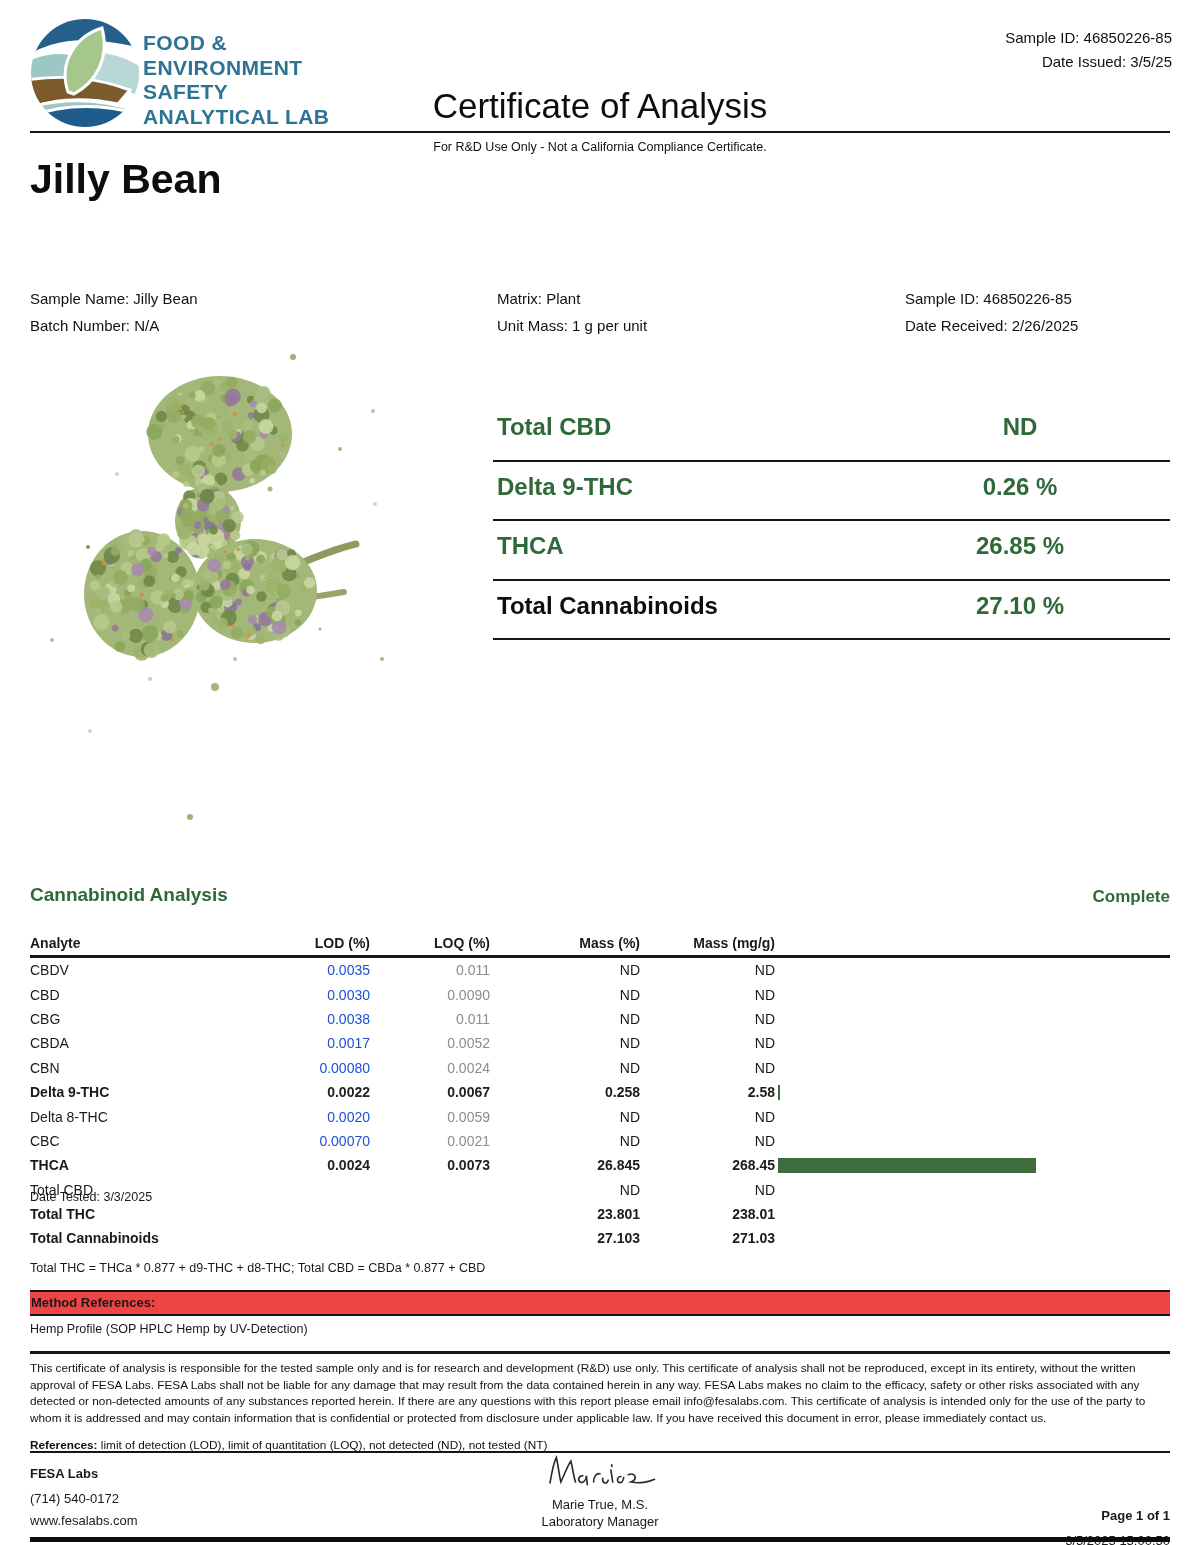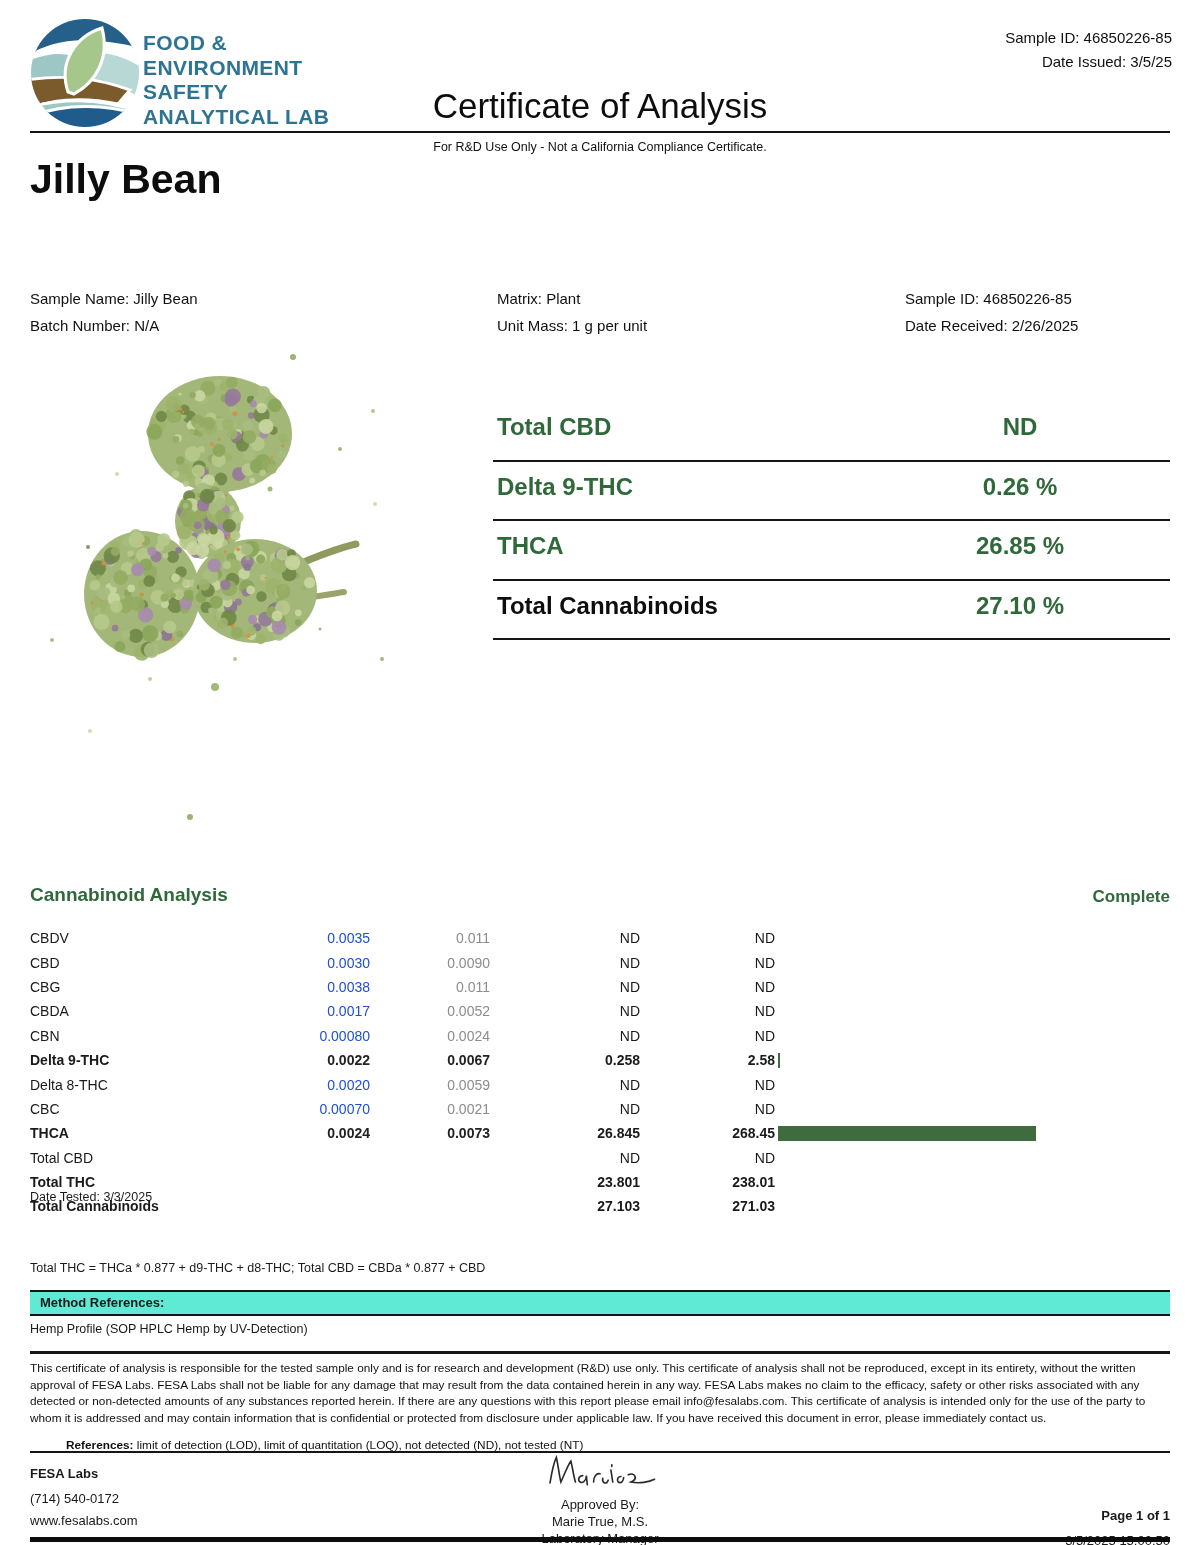--- a/index.html
+++ b/index.html
@@ -43,27 +43,27 @@
   .cg{width:135px;text-align:right;}
   .cbar{flex:1;padding-left:3px;display:flex;align-items:center;}
   .ahead .cl,.ahead .cq{color:#1a1a1a;}
   .arow.bold{font-weight:700;}
   .arow.bold .cl,.arow.bold .cq{color:#222;}
   .bar{display:block;height:15px;background:#3e6c3e;}
 
   .date-tested{position:absolute;left:30px;top:1190px;font-size:12.5px;}
   .formula{position:absolute;left:30px;top:1261px;font-size:12.5px;}
   .method-band{position:absolute;left:30px;right:30px;top:1290px;height:22px;line-height:22px;
-               background:#5eead4;border-top:2px solid #151515;border-bottom:2px solid #151515;
-               font-size:13px;font-weight:700;padding-left:10px;}
+               background:#ef4444;border-top:2px solid #151515;border-bottom:2px solid #151515;
+               font-size:13px;font-weight:700;padding-left:1px;}
   .hemp{position:absolute;left:30px;top:1322px;font-size:12.5px;}
   .rule-mid{position:absolute;left:30px;right:30px;top:1351px;border-top:3px solid #151515;}
   .disclaimer{position:absolute;left:30px;top:1360px;width:1140px;font-size:11.8px;line-height:16.6px;color:#111;}
   .references{position:absolute;left:30px;top:1438px;font-size:11.8px;color:#111;}
-  .references b{font-weight:700;margin-left:36px;}
+  .references b{font-weight:700;}
   .rule-foot{position:absolute;left:30px;right:30px;top:1451px;border-top:2px solid #151515;}
 
   .footer-left{position:absolute;left:30px;top:1463px;font-size:13px;line-height:22px;}
   .footer-left .company{font-weight:700;margin-bottom:3px;}
   .footer-center{position:absolute;left:0;top:1452px;width:100%;text-align:center;font-size:13px;line-height:17px;}
   .footer-right{position:absolute;right:30px;top:1463px;text-align:right;font-size:13px;line-height:25px;}
   .footer-right .page-label{font-weight:700;margin-top:40px;}
   .bottom-bar{position:absolute;left:30px;right:30px;top:1537px;height:5px;background:#0d0d0d;}
 </style>
 </head>
@@ -549,20 +549,28 @@
       <div class="srow">
         <span class="slabel black">Total Cannabinoids</span>
         <span class="svalue">27.10 %</span>
       </div>
     </div>
 
   <div class="section-title">Cannabinoid Analysis</div>
   <div class="status">Complete</div>
 
   <div class="atable">
+    <div class="ahead">
+      <span class="ca">Analyte</span>
+      <span class="cl">LOD (%)</span>
+      <span class="cq">LOQ (%)</span>
+      <span class="cm">Mass (%)</span>
+      <span class="cg">Mass (mg/g)</span>
+      <span class="cbar"></span>
+    </div>
     <div>
 
         <div class="arow">
           <span class="ca">CBDV</span>
           <span class="cl">0.0035</span>
           <span class="cq">0.011</span>
           <span class="cm">ND</span>
           <span class="cg">ND</span>
           <span class="cbar"></span>
         </div>
@@ -698,21 +706,20 @@
       <svg viewBox="0 0 130 44" width="120" height="40">
         <path d="M10,34 C12,22 15,10 17,6 C19,14 20,26 22,33 C26,24 30,14 33,10 C35,18 36,27 38,33
                  M46,26 c-4,0 -6,4 -3,7 c3,2 7,-2 7,-7 l1,10
                  M58,33 c0,-6 3,-10 7,-9
                  M68,29 a3,4 0 1,0 6,2
                  M77,20 l2,13 M78,16 l0,-2
                  M88,27 c-3,0 -5,3 -3,6 c3,2 6,-1 6,-5
                  M96,25 c8,-3 11,5 3,8 c9,2 20,0 26,-3" stroke="#2b2b2b" fill="none" stroke-width="1.8" stroke-linecap="round"></path>
       </svg>
     </div>
-    <div>Approved By:</div>
     <div>Marie True, M.S.</div>
     <div>Laboratory Manager</div>
   </div>
 
   <div class="footer-right">
     <div class="page-label">Page 1 of 1</div>
     <div>3/5/2025 15:00:50</div>
   </div>
 
   <div class="bottom-bar"></div>

